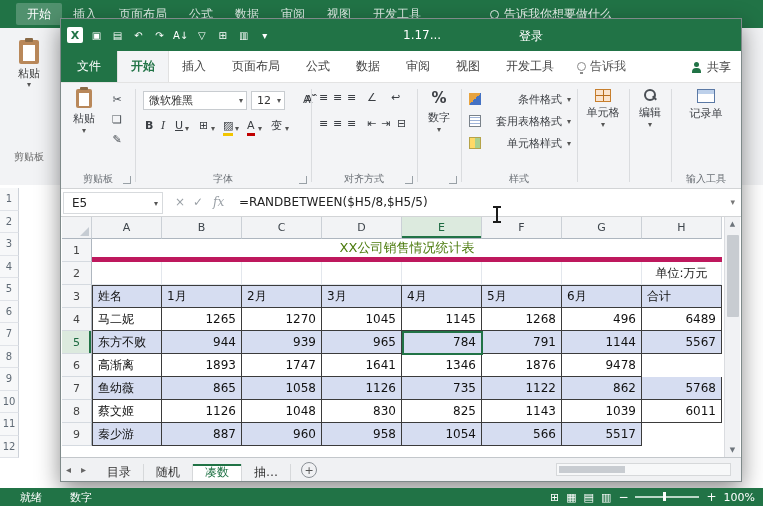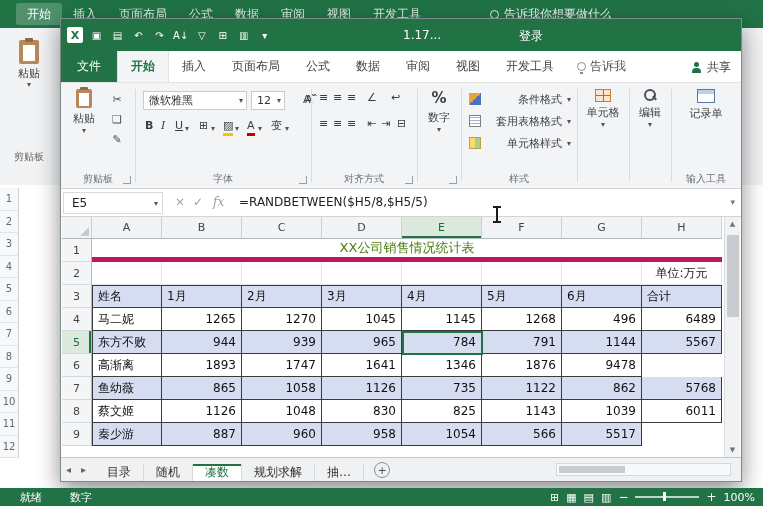--- a/index.html
+++ b/index.html
@@ -484,21 +484,20 @@
       <div class="sArrow dn">▼</div>
     </div>
 
     <div id="sheetTabBar">
       <span class="snav">◂</span>
       <span class="snav">▸</span>
       <span id="sheetTabs">
           <div class="stab">目录</div>
           <div class="stab">随机</div>
           <div class="stab active">凑数</div>
-          <div class="stab">规划求解</div>
           <div class="stab">抽…</div>
         </span>
       <span id="addSheet">+</span>
       <span id="hscroll">
         <span id="hThumb"></span>
       </span>
     </div>
   </div>
 
   <div id="cursor">

